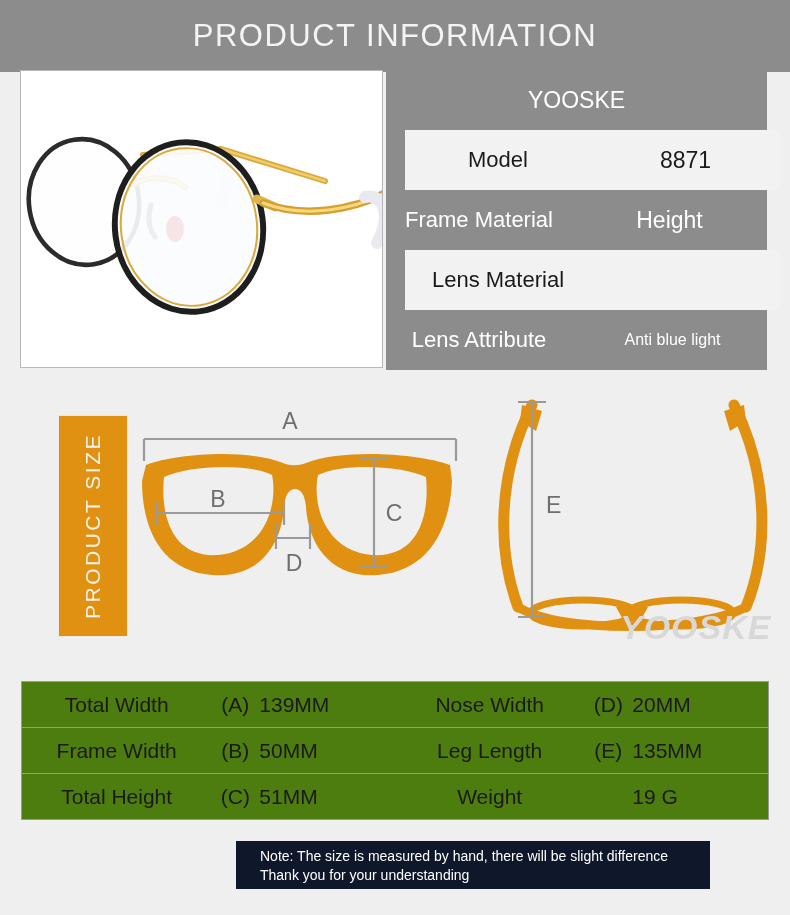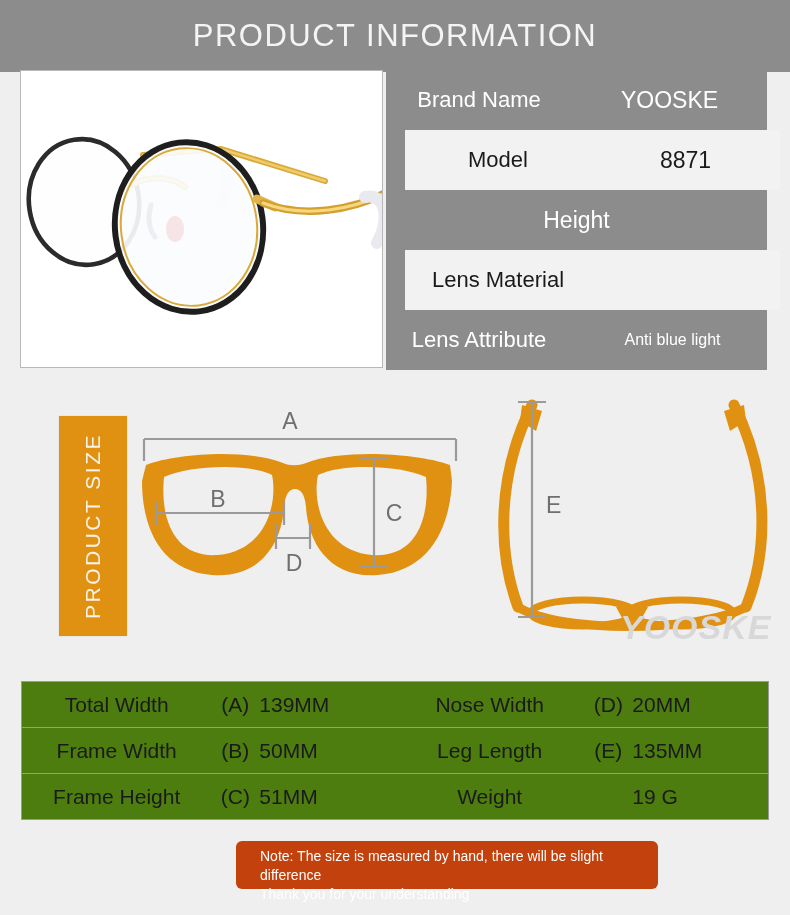--- a/index.html
+++ b/index.html
@@ -148,25 +148,24 @@
     vertical-align: middle;
   }
   td.m-label { width: 190px; text-align: center; }
   td.m-code  { width: 48px;  text-align: center; color: #e60000; }
   td.m-value { width: 136px; font-size: 22px; }
 
   
   #note-bar {
     position: absolute;
     left: 236px; top: 841px;
-    width: 422px; height: 48px;
-    background: #c2410c;
+    width: 474px; height: 48px;
+    background: #0f172a;
     box-sizing: border-box;
     padding: 6px 0 0 24px;
-    border-radius: 6px;
   }
   .note-line {
     color: #ffffff;
     font-size: 14px;
     line-height: 19px;
   }
 </style>
 </head>
 <body>
 
@@ -206,28 +205,28 @@
 
         <path d="M126 128 C 122 142, 124 152, 130 160" stroke="#ededf2" stroke-width="5" fill="none" stroke-linecap="round"></path>
 
         <ellipse cx="150" cy="152" rx="9" ry="13" fill="#f3cfd6" opacity="0.55"></ellipse>
       </g>
     </svg>
   </div>
 
   <div id="spec-table">
     <div class="spec-row dark">
-      <div class="spec-label">Brand Name</div>
       <div class="spec-value">YOOSKE</div>
     </div>
     <div class="spec-row light">
       <div class="spec-label">Model</div>
       <div class="spec-value">8871</div>
     </div>
     <div class="spec-row dark">
+      <div class="spec-label">Frame Material</div>
       <div class="spec-value">Height</div>
     </div>
     <div class="spec-row light">
       <div class="spec-label">Lens Material</div>
     </div>
     <div class="spec-row dark wide-value">
       <div class="spec-label">Lens Attribute</div>
       <div class="spec-value">Anti blue light</div>
     </div>
   </div>
@@ -316,21 +315,21 @@
     </tr>
     <tr>
       <td class="m-label">Frame Width</td>
       <td class="m-code">(B)</td>
       <td class="m-value">50MM</td>
       <td class="m-label">Leg Length</td>
       <td class="m-code">(E)</td>
       <td class="m-value">135MM</td>
     </tr>
     <tr>
-      <td class="m-label">Frame Height</td>
+      <td class="m-label">Total Height</td>
       <td class="m-code">(C)</td>
       <td class="m-value">51MM</td>
       <td class="m-label">Weight</td>
       <td class="m-code"></td>
       <td class="m-value">19 G</td>
     </tr>
   </tbody>
 </table>
 
 <div id="note-bar">

